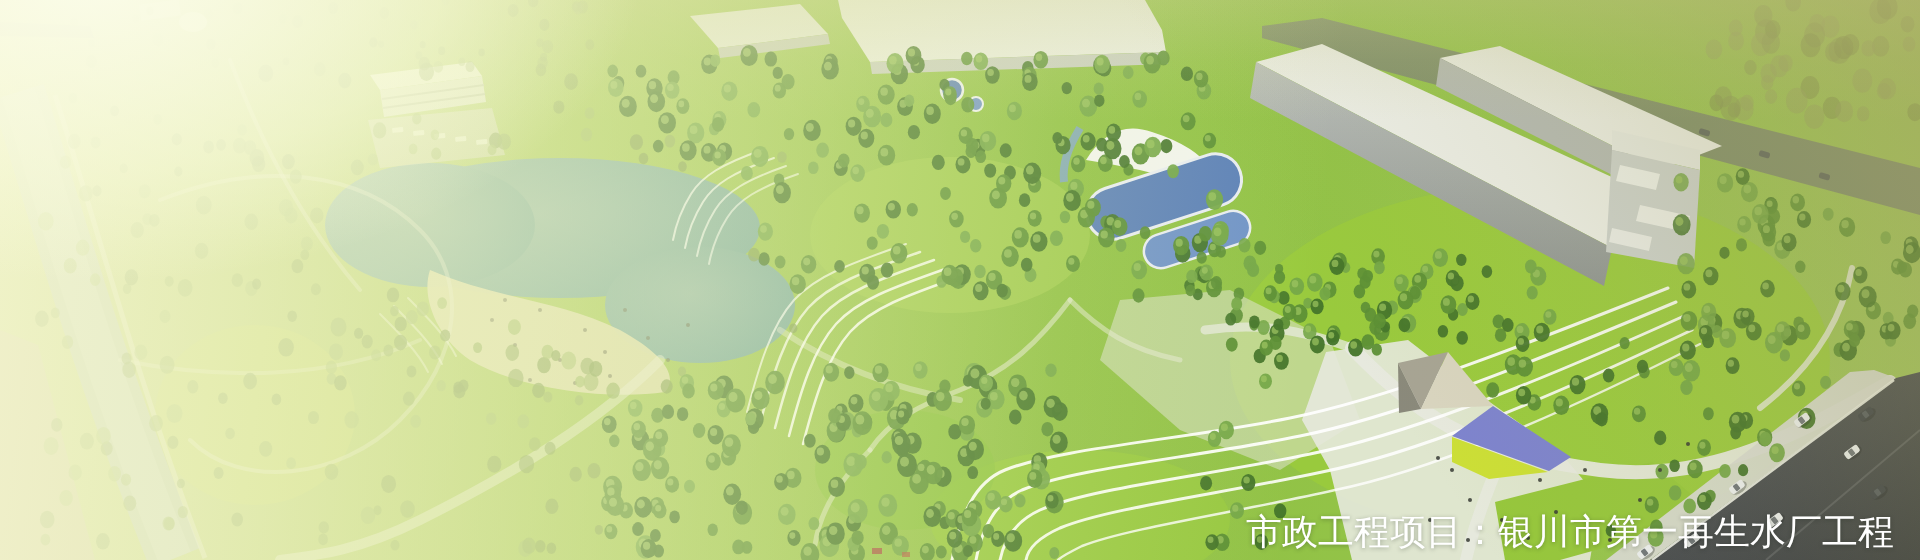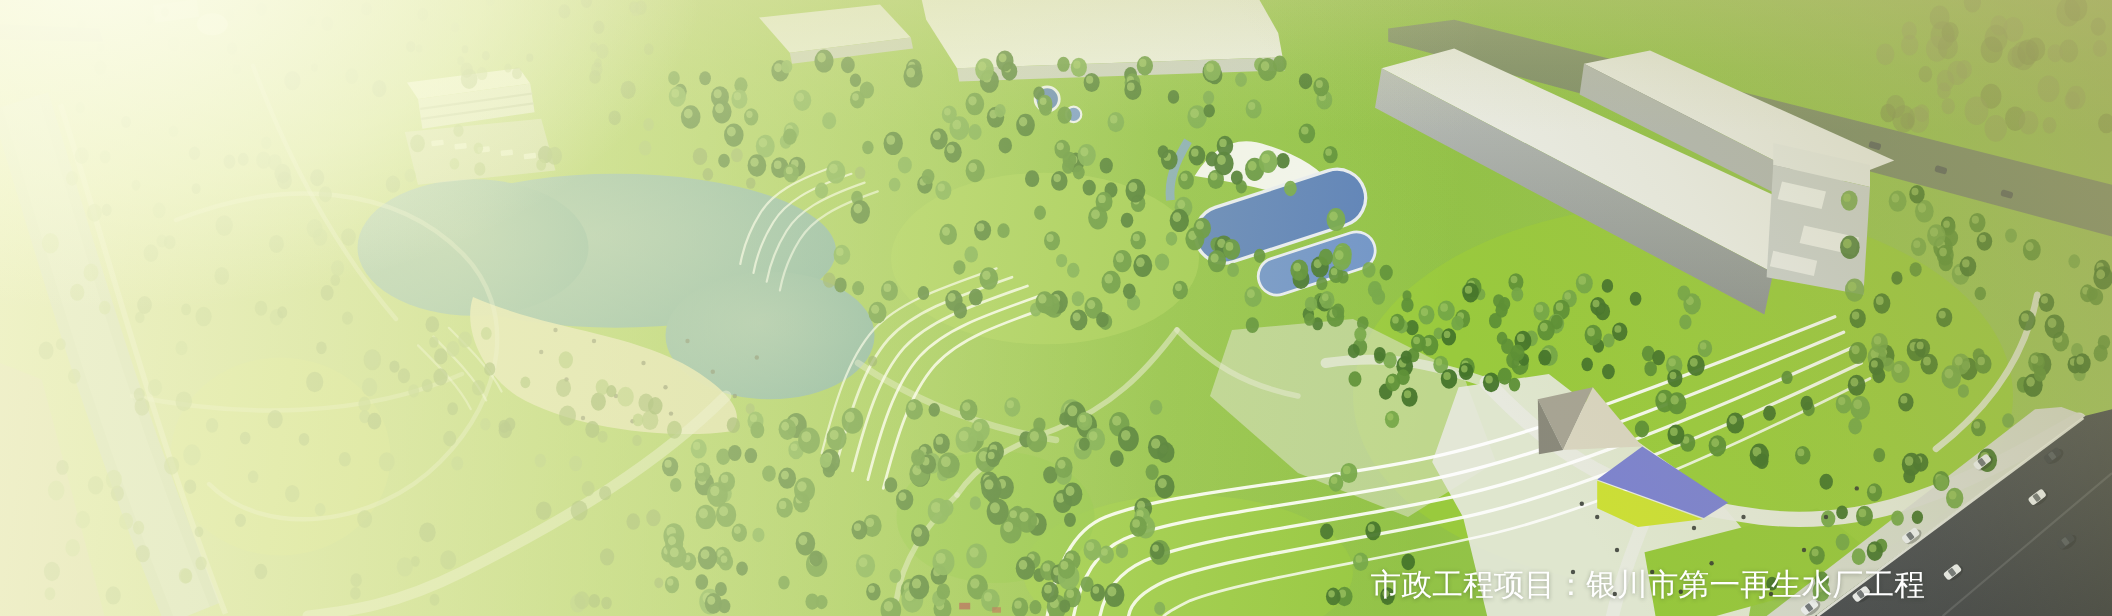--- a/index.html
+++ b/index.html
@@ -14,21 +14,21 @@
       rgba(247,248,212,.85) 0%,rgba(243,246,198,.62) 22%,
       rgba(239,244,188,.38) 42%,rgba(239,244,188,.16) 56%,
       rgba(239,244,188,0) 68%);}
   .glow-topleft{background:radial-gradient(ellipse 760px 440px at 5% -6%,
       rgba(252,253,236,.95) 0%,rgba(250,252,224,.5) 46%,rgba(250,252,224,0) 72%);}
   .haze-topright{background:linear-gradient(236deg,
       rgba(168,161,96,.52) 0%,rgba(168,161,96,.3) 11%,
       rgba(168,161,96,.13) 22%,rgba(168,161,96,0) 35%);}
   .caption{
     position:absolute;left:1246px;top:516px;
-    font-size:28px;line-height:32px;letter-spacing:0px;font-weight:500;
+    font-size:36px;line-height:32px;letter-spacing:0px;font-weight:500;
     color:#fff;text-shadow:0 1px 4px rgba(30,40,30,.35);
     white-space:nowrap;
   }
 </style>
 </head>
 <body>
 
 <div class="stage">
   <div id="scene-wrap">
       <svg width="1920" height="560" viewBox="0 0 1920 560">

